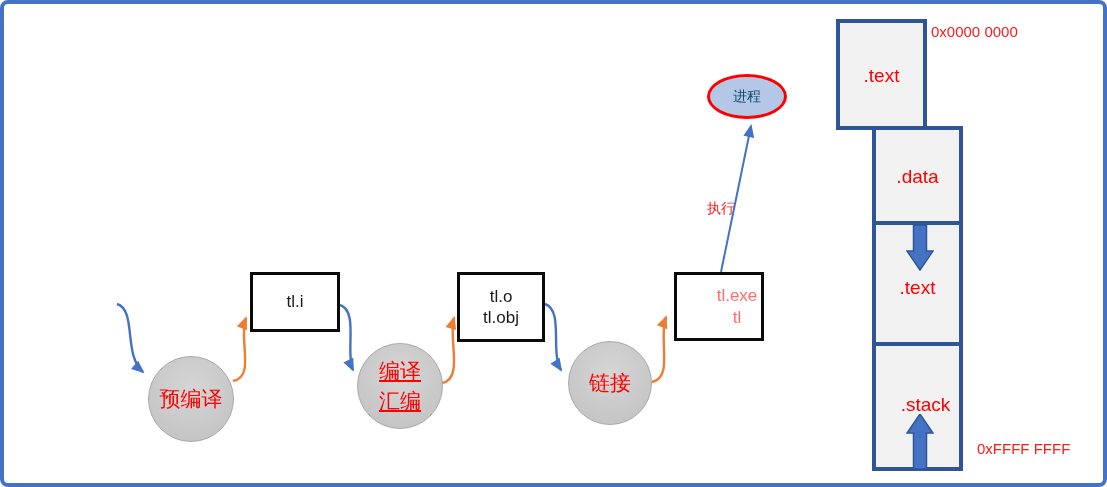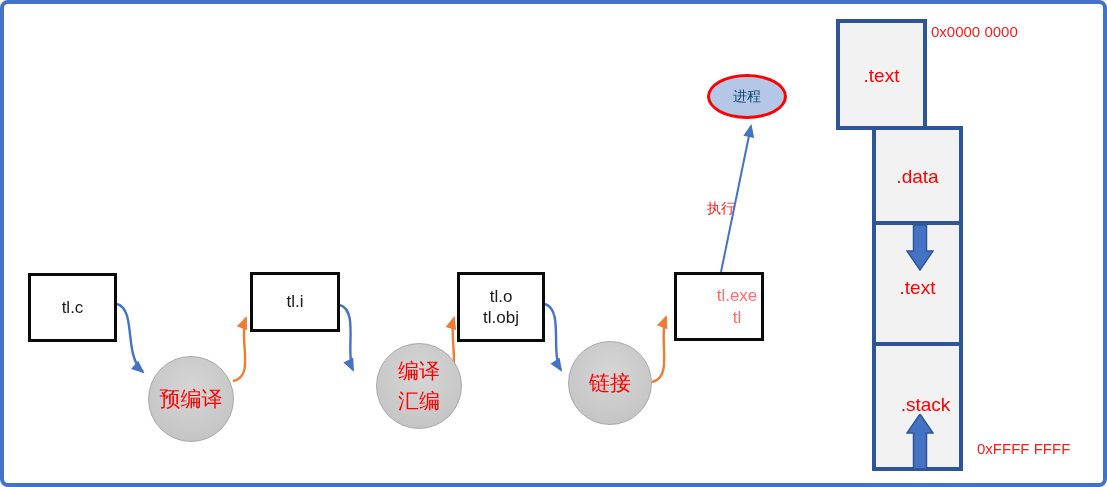--- a/index.html
+++ b/index.html
@@ -83,42 +83,38 @@
     </defs>
     <path d="M113,300 C133,306 119,351 139,368" fill="none" stroke="#4472C4" stroke-width="2.4" marker-end="url(#ab)"></path>
     <path d="M229,377 C252,373 234,334 242,314" fill="none" stroke="#ED7D31" stroke-width="2.4" marker-end="url(#ao)"></path>
     <path d="M336,301 C355,307 341,349 349,366" fill="none" stroke="#4472C4" stroke-width="2.4" marker-end="url(#ab)"></path>
     <path d="M438,379 C460,375 444,334 450,314" fill="none" stroke="#ED7D31" stroke-width="2.4" marker-end="url(#ao)"></path>
     <path d="M541,300 C560,306 546,349 557,366" fill="none" stroke="#4472C4" stroke-width="2.4" marker-end="url(#ab)"></path>
     <path d="M648,378 C670,374 654,334 662,313" fill="none" stroke="#ED7D31" stroke-width="2.4" marker-end="url(#ao)"></path>
     <path d="M717,268 L747,122" fill="none" stroke="#4472C4" stroke-width="2" marker-end="url(#ab)"></path>
   </svg>
 
-  <div class="file-box" style="left:24px;top:269px;width:89px;height:69px;">
-    <span class="line">tl.c</span>
-
-  </div>
   <div class="file-box" style="left:246px;top:268px;width:90px;height:60px;">
     <span class="line">tl.i</span>
 
   </div>
   <div class="file-box" style="left:453px;top:268px;width:88px;height:70px;">
     <span class="line">tl.o</span>
     <span class="line">tl.obj</span>
   </div>
   <div class="file-box salmon" style="left:670px;top:268px;width:90px;height:69px;padding-left:36px;">
     <span class="line">tl.exe</span>
     <span class="line">tl</span>
   </div>
 
   <div class="stage-circle" style="left:144px;top:352px;width:86px;height:86px;">
     <span class="line">预编译</span>
 
   </div>
-  <div class="stage-circle" style="left:372px;top:339px;width:86px;height:86px;">
+  <div class="stage-circle" style="left:353px;top:339px;width:86px;height:86px;text-decoration:underline;">
     <span class="line">编译</span>
     <span class="line">汇编</span>
   </div>
   <div class="stage-circle" style="left:564px;top:337px;width:84px;height:84px;">
     <span class="line">链接</span>
 
   </div>
 
   <div class="red-label" style="left:703px;top:196px;font-size:14px;">执行</div>
   <div class="process-ellipse" style="left:703px;top:70px;width:80px;height:45px;">

